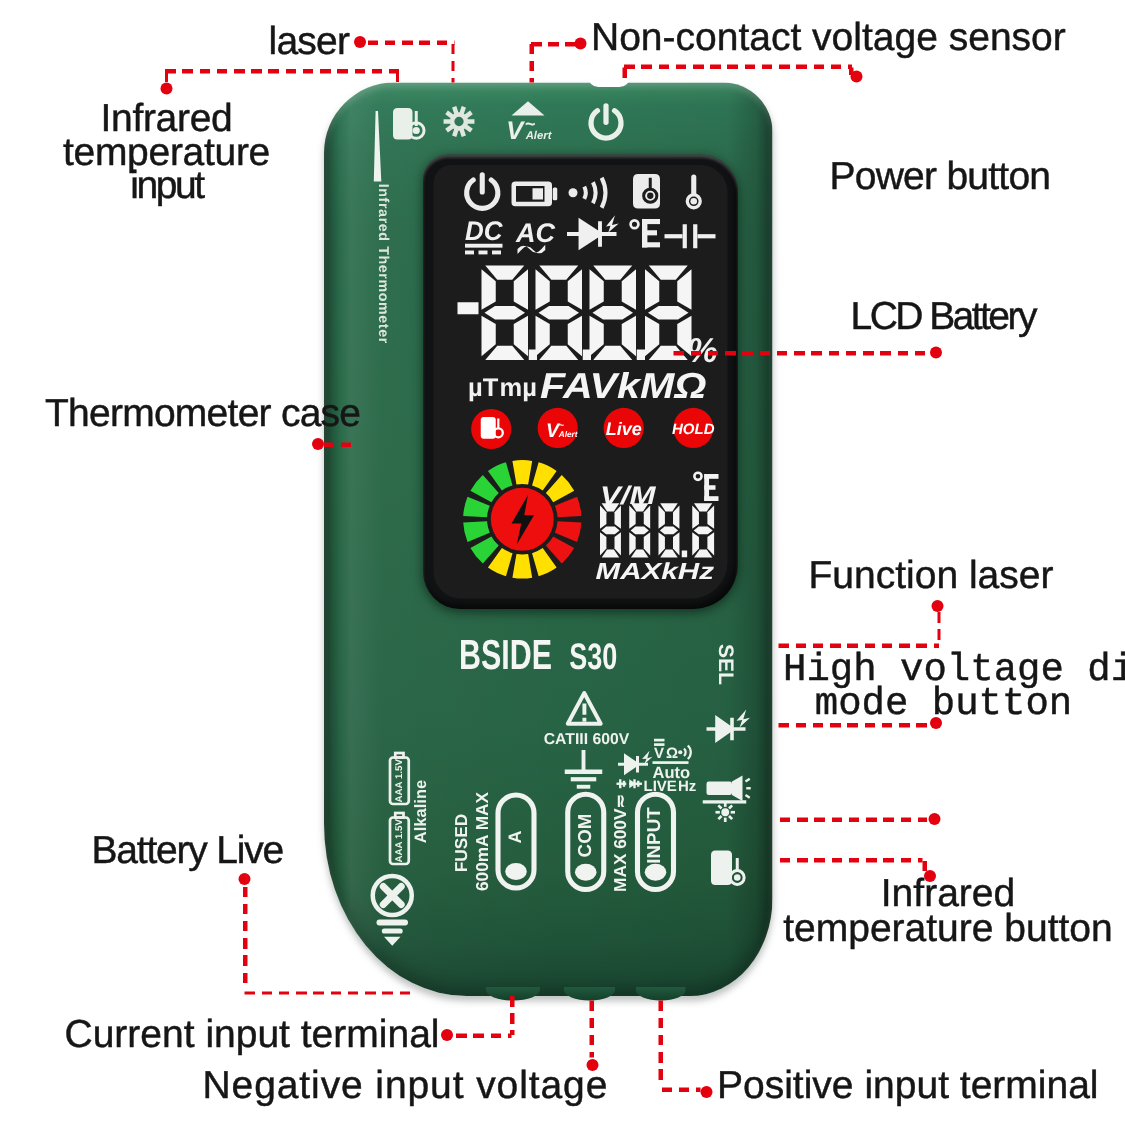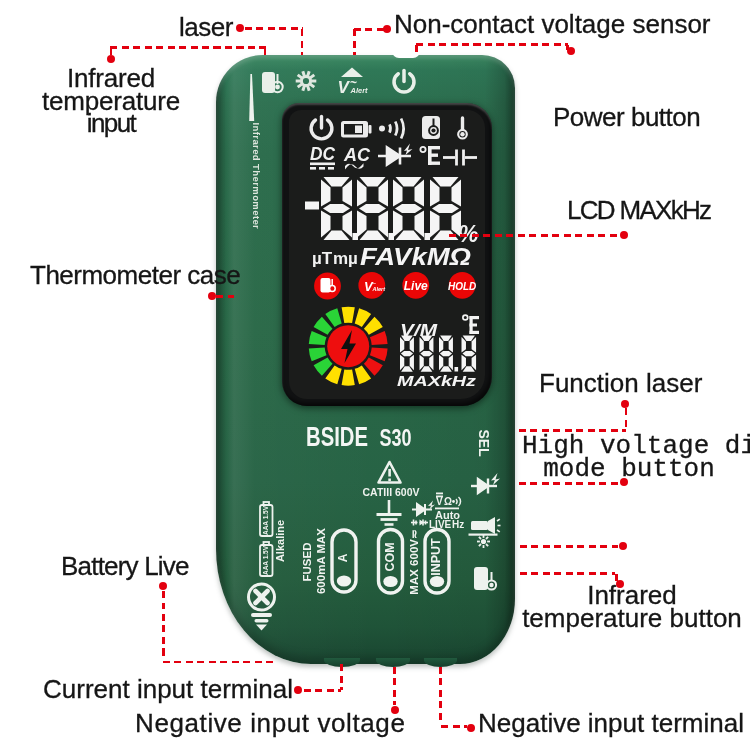--- a/index.html
+++ b/index.html
@@ -355,21 +355,21 @@
   <div class="vl" style="left:109.7px;top:48px;height:9px;"></div>
   <div class="hl" style="left:110px;top:46px;width:156px;"></div>
   <div class="vl" style="left:263.5px;top:48px;height:10px;"></div>
 
   <div class="lbl" style="left:553px;top:58px;letter-spacing:-0.5px;margin-top:48px;">Power button</div>
   <div class="dot" style="left:567px;top:47px;"></div>
   <div class="vl" style="left:415px;top:45px;height:10px;"></div>
   <div class="hl" style="left:416px;top:43px;width:152px;"></div>
   <div class="vl" style="left:566px;top:45px;height:5px;"></div>
 
-  <div class="lbl" style="left:567px;top:199px;letter-spacing:-1.7px;">LCD MAXkHz</div>
+  <div class="lbl" style="left:567px;top:199px;letter-spacing:-1.7px;">LCD Battery</div>
   <div class="dot" style="left:620px;top:231px;"></div>
   <div class="hl" style="left:449px;top:234px;width:172px;"></div>
 
   <div class="lbl" style="left:30px;top:264px;letter-spacing:-0.5px;">Thermometer case</div>
   <div class="dot" style="left:208px;top:292px;"></div>
   <div class="hl" style="left:216px;top:295px;width:18px;"></div>
 
   <div class="lbl" style="left:539px;top:372px;">Function laser</div>
   <div class="dot" style="left:621px;top:400px;"></div>
   <div class="vl" style="left:624.5px;top:408px;height:20px;"></div>
@@ -394,18 +394,18 @@
 
   <div class="lbl" style="left:43px;top:678px;">Current input terminal</div>
   <div class="dot" style="left:294px;top:686px;"></div>
   <div class="hl" style="left:304px;top:689px;width:37px;"></div>
   <div class="vl" style="left:340px;top:664px;height:26px;"></div>
 
   <div class="lbl" style="left:135px;top:712px;letter-spacing:0.6px;">Negative input voltage</div>
   <div class="dot" style="left:390.5px;top:706px;"></div>
   <div class="vl" style="left:393px;top:667px;height:38px;"></div>
 
-  <div class="lbl" style="left:478px;top:712px;">Negative input terminal</div>
+  <div class="lbl" style="left:478px;top:712px;">Positive input terminal</div>
   <div class="dot" style="left:467px;top:724px;"></div>
   <div class="vl" style="left:439px;top:667px;height:57px;"></div>
   <div class="hl" style="left:441px;top:725px;width:26px;"></div>
 
 </div>
 
 </body></html>

